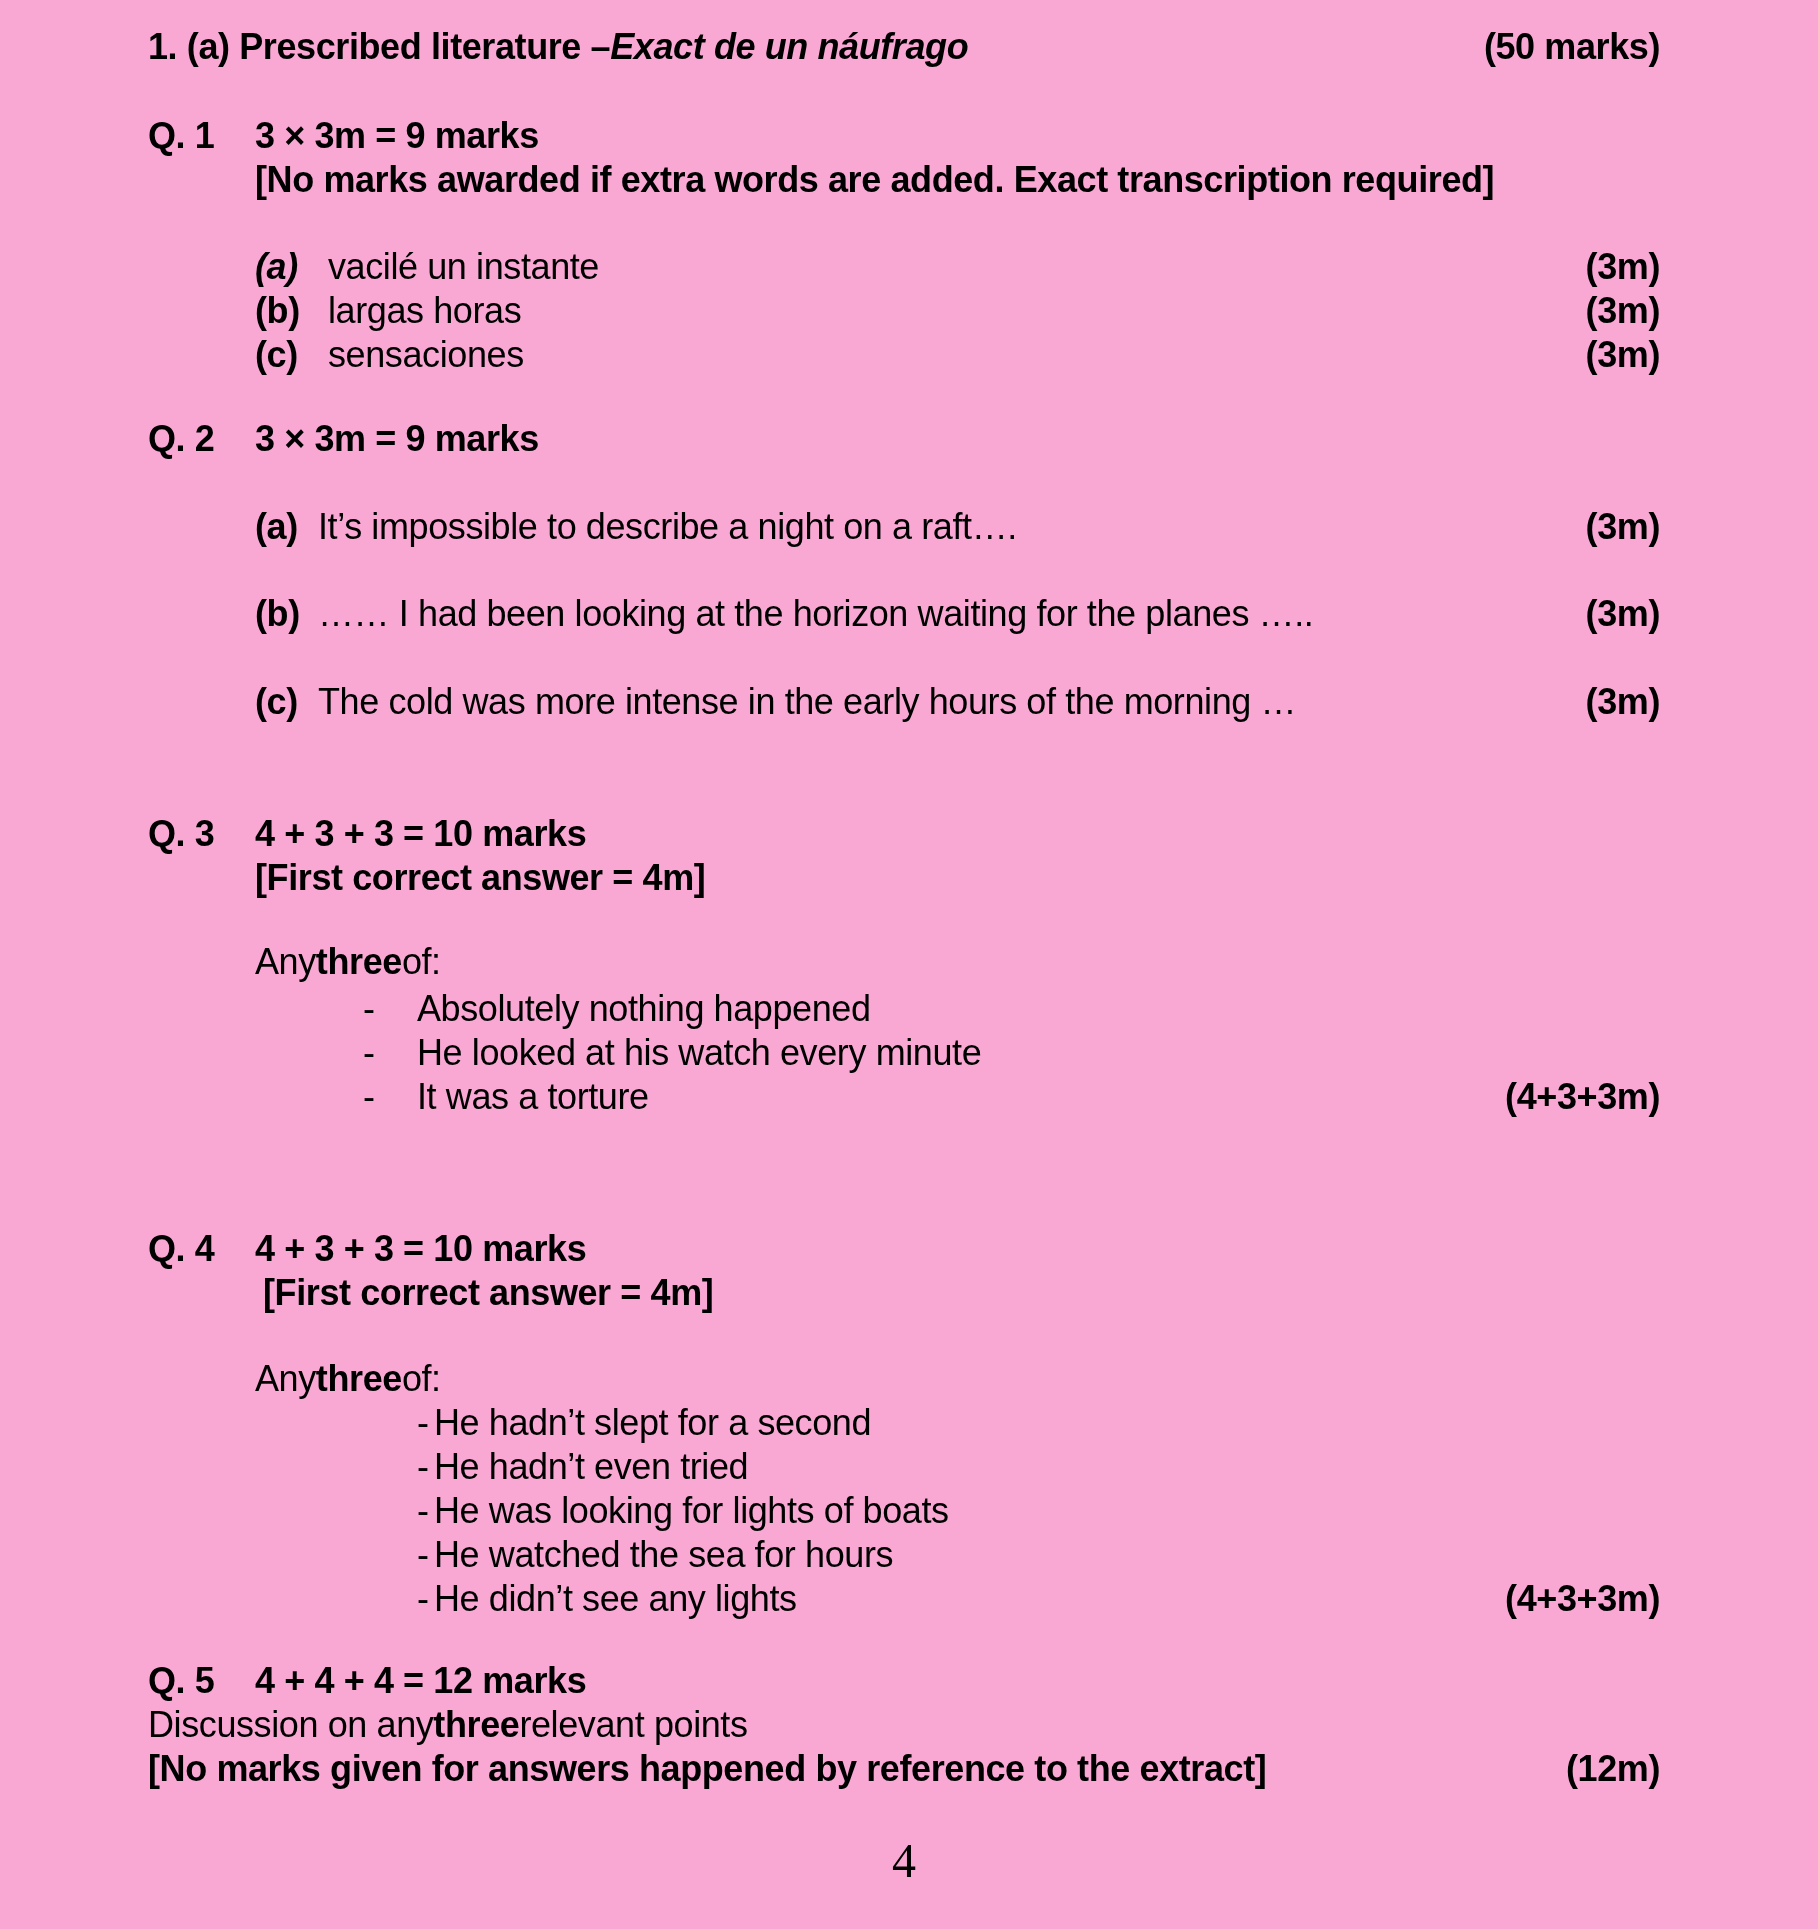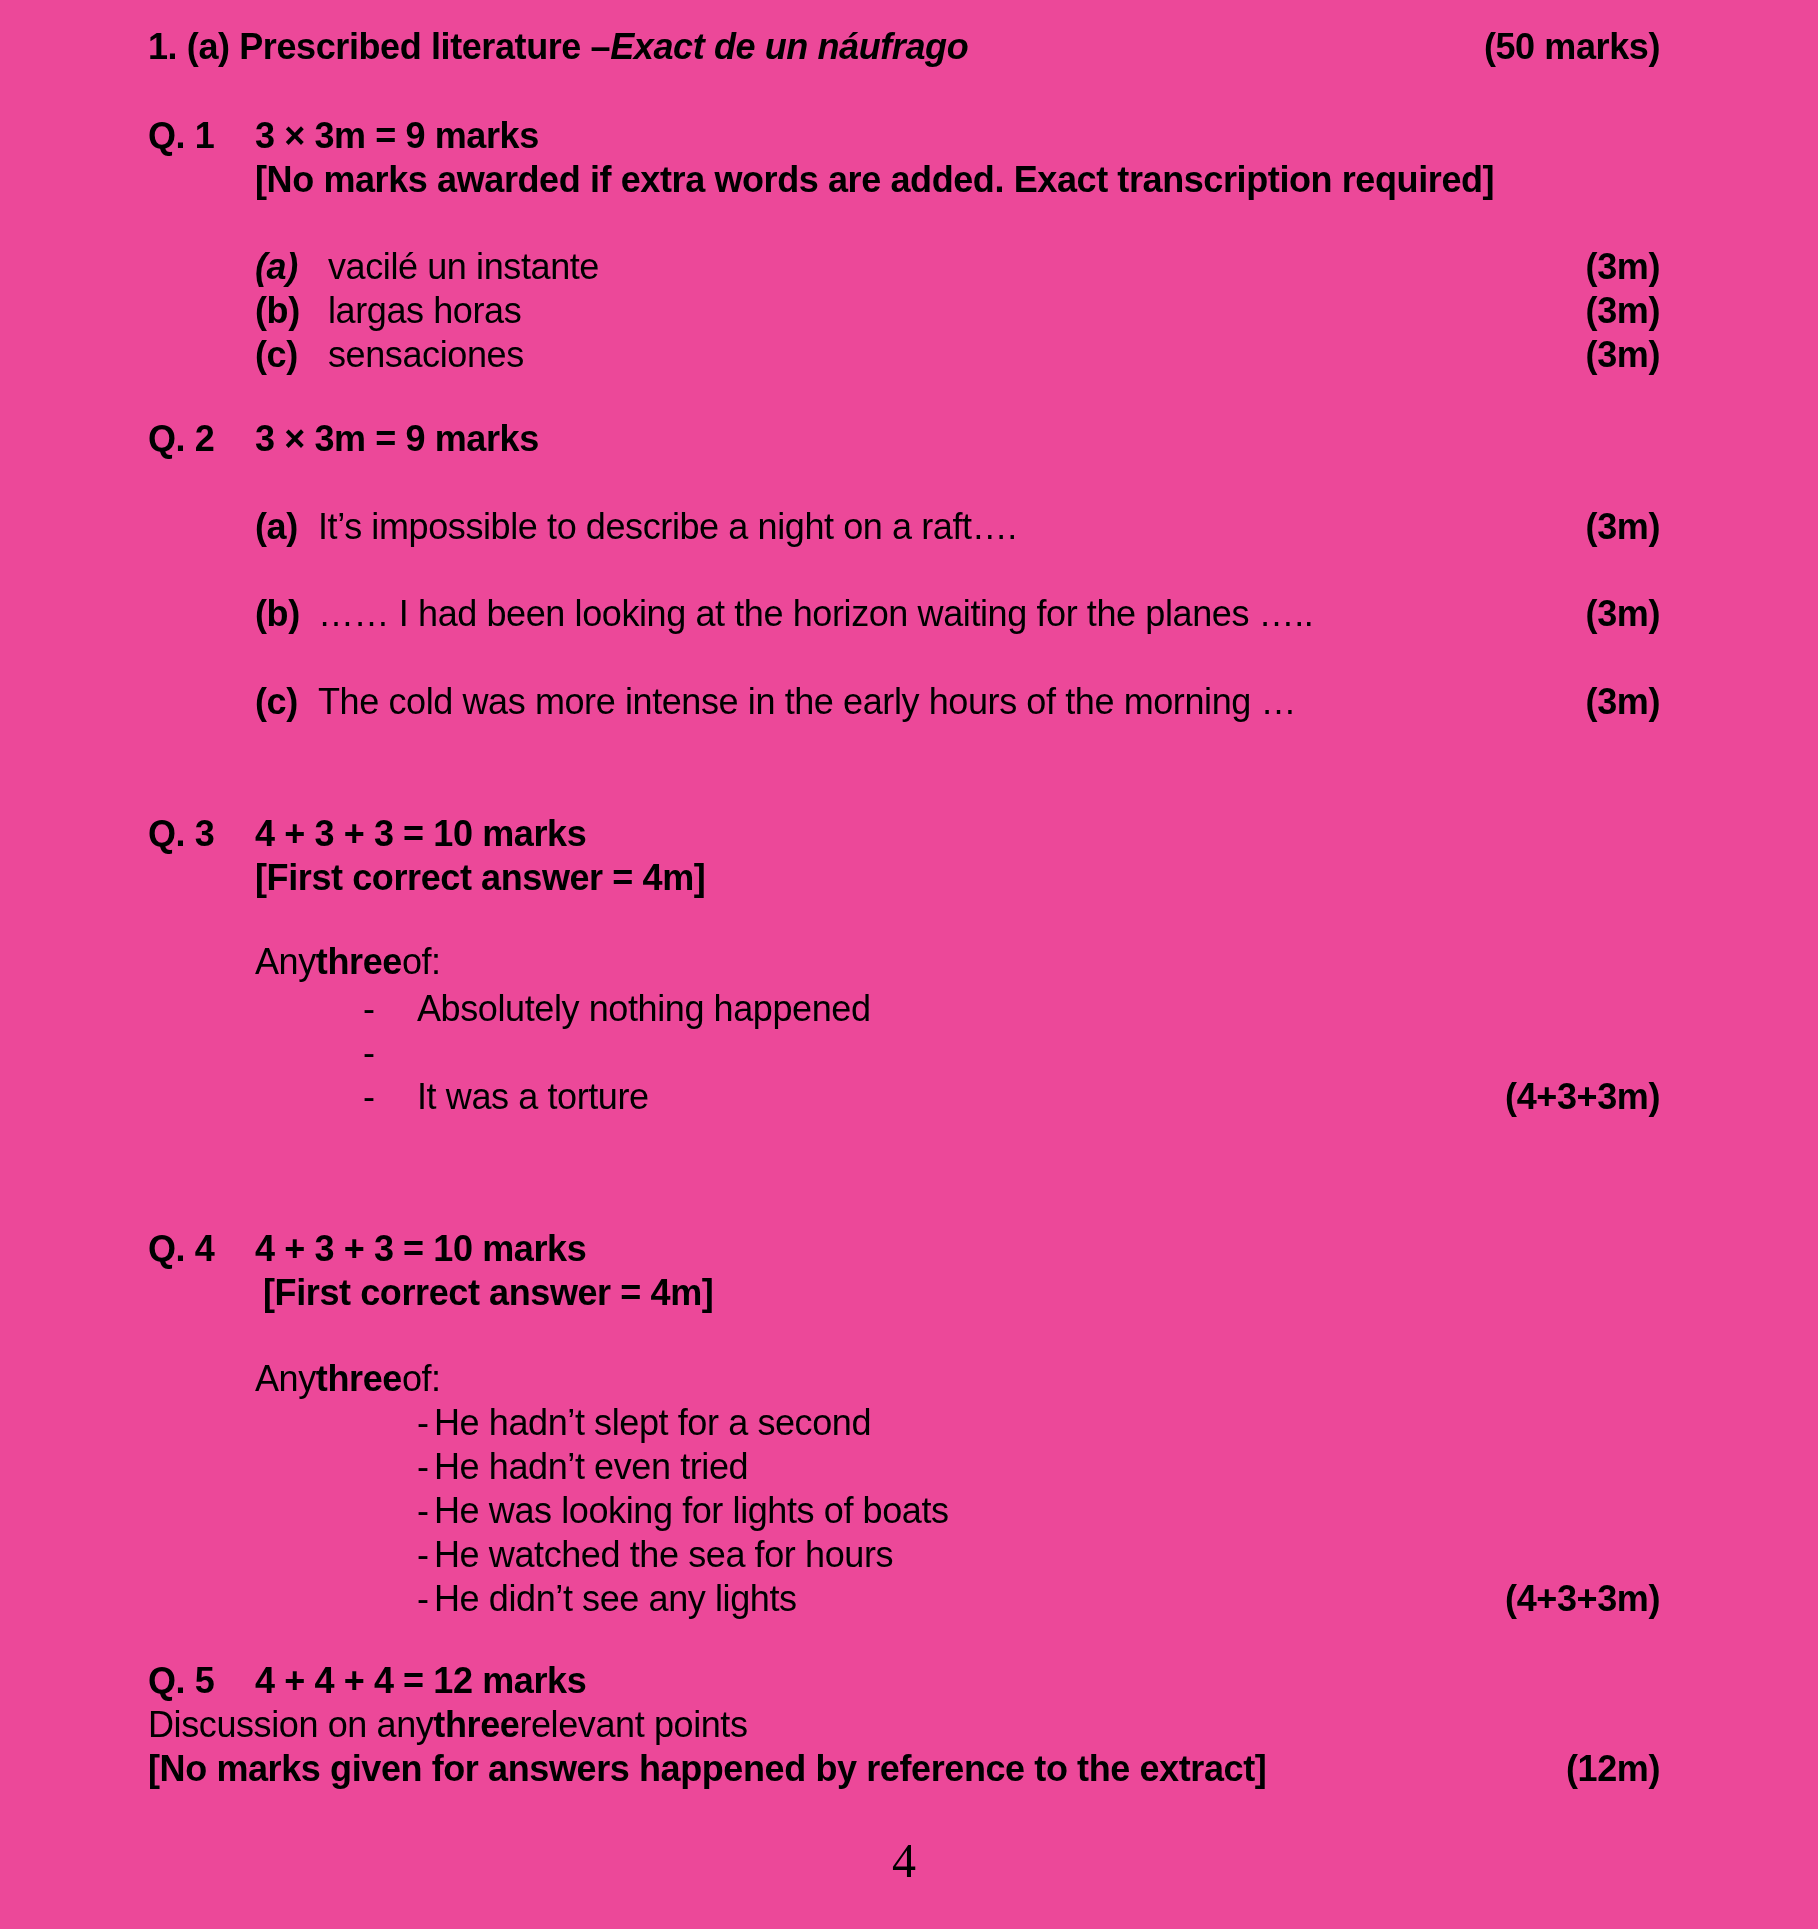--- a/index.html
+++ b/index.html
@@ -1,21 +1,21 @@
 <!DOCTYPE html>
 <html><head>
 <meta charset="utf-8">
 <style>
   html,body { margin:0; padding:0; background:#ffffff; }
   .page {
     position:relative;
     width:1818px; height:1929px;
     box-sizing:border-box;
     padding:25px 158px 0 148px;
-    background:#ec4899;
+    background:#f9a8d4;
     color:#000000;
     font-family:"Liberation Sans", sans-serif;
     font-size:36px;
     letter-spacing:-0.4px;
   }
   .row { display:flex; align-items:baseline; line-height:44px; }
   .b  { font-weight:bold; }
   .bi { font-weight:bold; font-style:italic; }
   .qlabel { width:107px; flex:none; font-weight:bold; }
   .spacer107 { width:107px; flex:none; }
@@ -115,20 +115,21 @@
   <div class="row" style="margin-top:3px">
     <span class="spacer107"></span>
     <span class="gap3"></span>
     <span class="dash3">-</span>
     <span>Absolutely nothing happened</span>
   </div>
   <div class="row">
     <span class="spacer107"></span>
     <span class="gap3"></span>
     <span class="dash3">-</span>
+    <span>He looked at his watch every minute</span>
   </div>
   <div class="row">
     <span class="spacer107"></span>
     <span class="gap3"></span>
     <span class="dash3">-</span>
     <span>It was a torture</span>
     <span class="marks">(4+3+3m)</span>
   </div>
 
   <div class="row" style="margin-top:108px">

